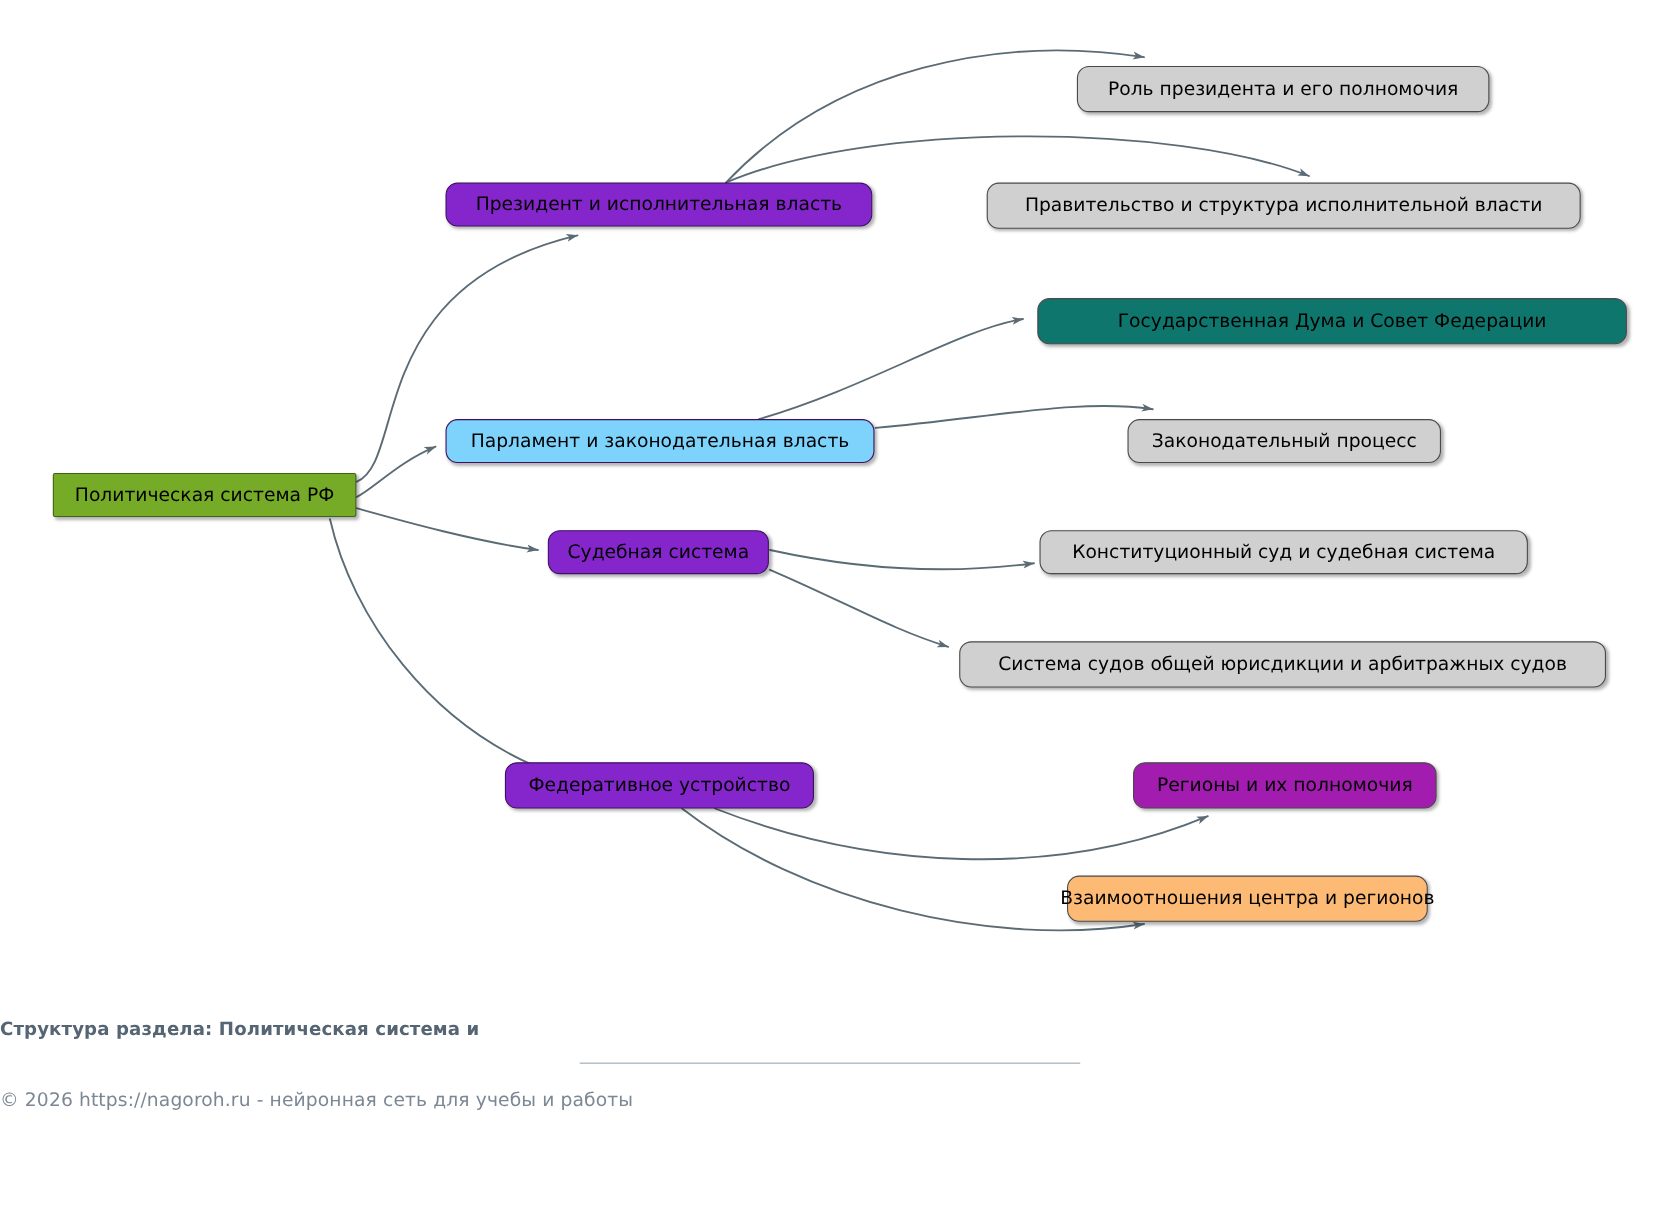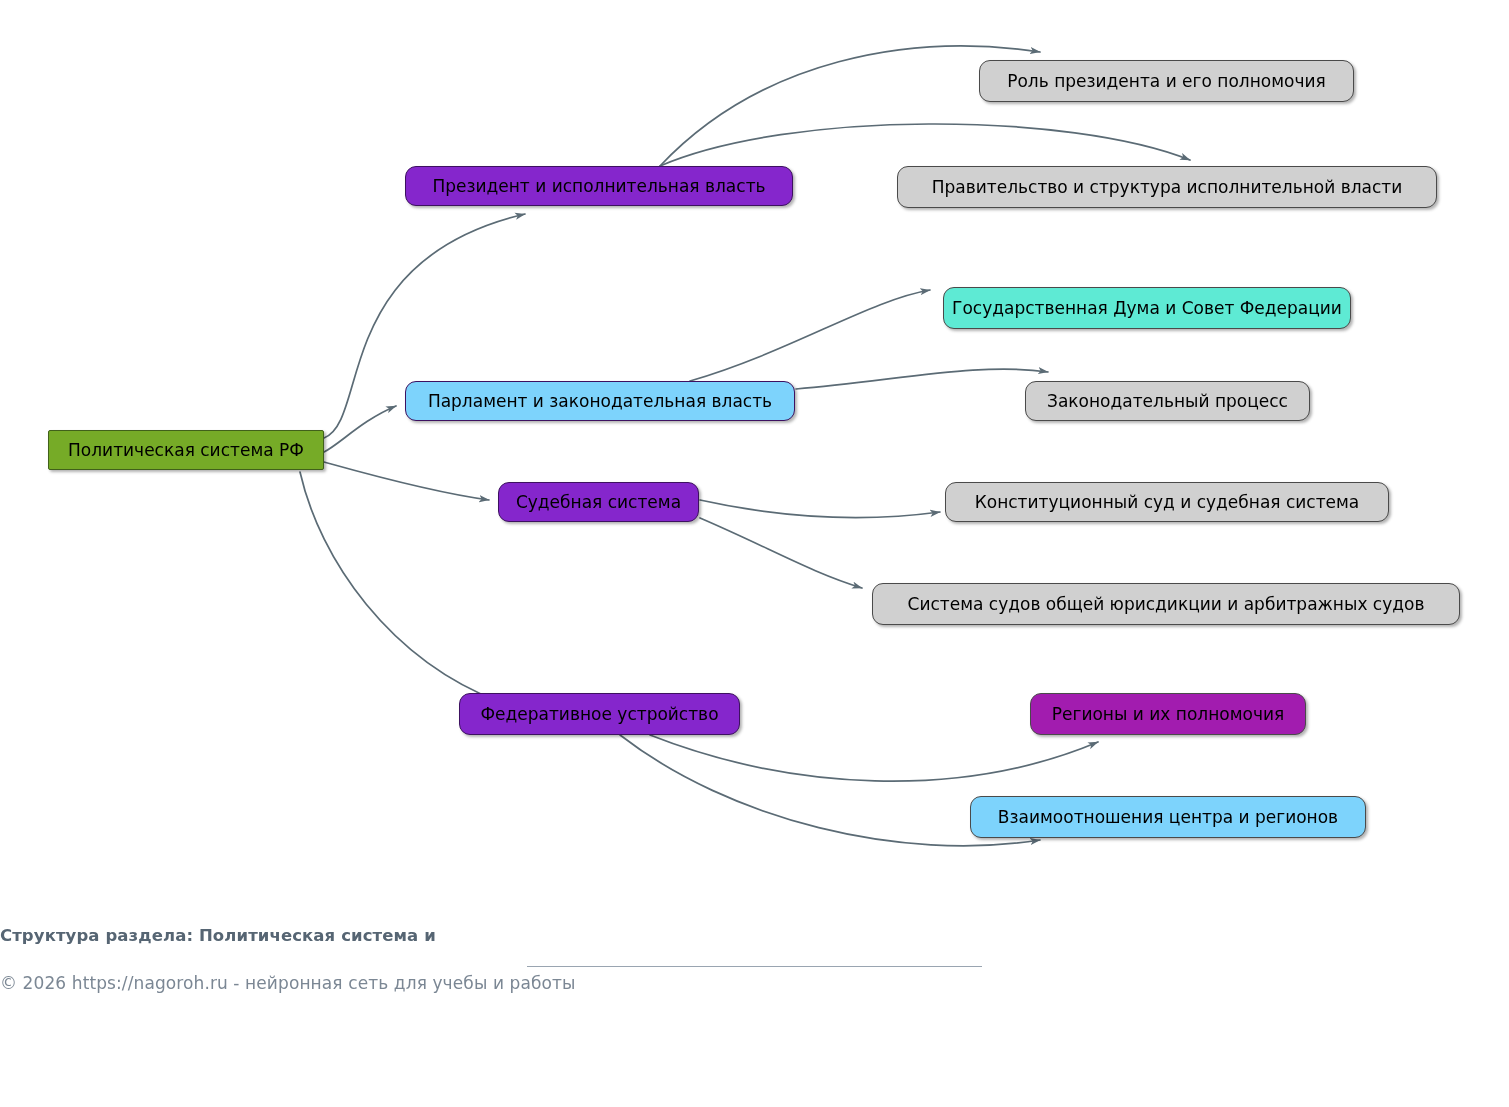--- a/index.html
+++ b/index.html
@@ -79,21 +79,21 @@
     line-height: 1.38;
     letter-spacing: 0.1px;
   }
   #footer-rule {
     width: 455px;
     height: 1px;
     background: #9aa5b1;
     margin: 18px auto 0 auto;
   }
   #footer-copy {
-    margin-top: 6px;
+    margin-top: 23px;
     color: #7b8794;
     font-size: 17px;
     letter-spacing: 0.1px;
   }
 </style>
 </head>
 <body>
 
 <div id="canvas">
 
@@ -128,42 +128,42 @@
       </div>
       <div class="node leaf" style="left: 979px; top: 60px; width: 375px; height: 42px; background: rgb(208, 208, 208);">
         <span class="node-label">Роль президента и его полномочия</span>
       </div>
       <div class="node leaf" style="left: 897px; top: 166px; width: 540px; height: 42px; background: rgb(208, 208, 208);">
         <span class="node-label">Правительство и структура исполнительной власти</span>
       </div>
       <div class="node branch" style="left: 405px; top: 381px; width: 390px; height: 40px; background: #7dd3fc;">
         <span class="node-label">Парламент и законодательная власть</span>
       </div>
-      <div class="node leaf" style="left: 943px; top: 271px; width: 408px; height: 42px; background: #5eead4; margin-top: 16px;">
+      <div class="node leaf" style="left: 943px; top: 271px; width: 536px; height: 42px; background: #0f766e;">
         <span class="node-label">Государственная Дума и Совет Федерации</span>
       </div>
       <div class="node leaf" style="left: 1025px; top: 381px; width: 285px; height: 40px; background: rgb(208, 208, 208);">
         <span class="node-label">Законодательный процесс</span>
       </div>
       <div class="node branch" style="left: 498px; top: 482px; width: 201px; height: 40px; background: rgb(133, 38, 204);">
         <span class="node-label">Судебная система</span>
       </div>
       <div class="node leaf" style="left: 945px; top: 482px; width: 444px; height: 40px; background: rgb(208, 208, 208);">
         <span class="node-label">Конституционный суд и судебная система</span>
       </div>
       <div class="node leaf" style="left: 872px; top: 583px; width: 588px; height: 42px; background: rgb(208, 208, 208);">
         <span class="node-label">Система судов общей юрисдикции и арбитражных судов</span>
       </div>
       <div class="node branch" style="left: 459px; top: 693px; width: 281px; height: 42px; background: rgb(133, 38, 204);">
         <span class="node-label">Федеративное устройство</span>
       </div>
       <div class="node leaf" style="left: 1030px; top: 693px; width: 276px; height: 42px; background: #a21caf;">
         <span class="node-label">Регионы и их полномочия</span>
       </div>
-      <div class="node leaf" style="left: 970px; top: 796px; width: 396px; height: 42px; background: #7dd3fc; padding-left: 16px;">
+      <div class="node leaf" style="left: 970px; top: 796px; width: 328px; height: 42px; background: #fdba74; padding-left: 16px;">
         <span class="node-label">Взаимоотношения центра и регионов</span>
       </div>
     </div>
 
 </div>
 
 <div id="footer">
   <div id="footer-title">
     <div>Структура раздела: Политическая система и</div>
   </div>

